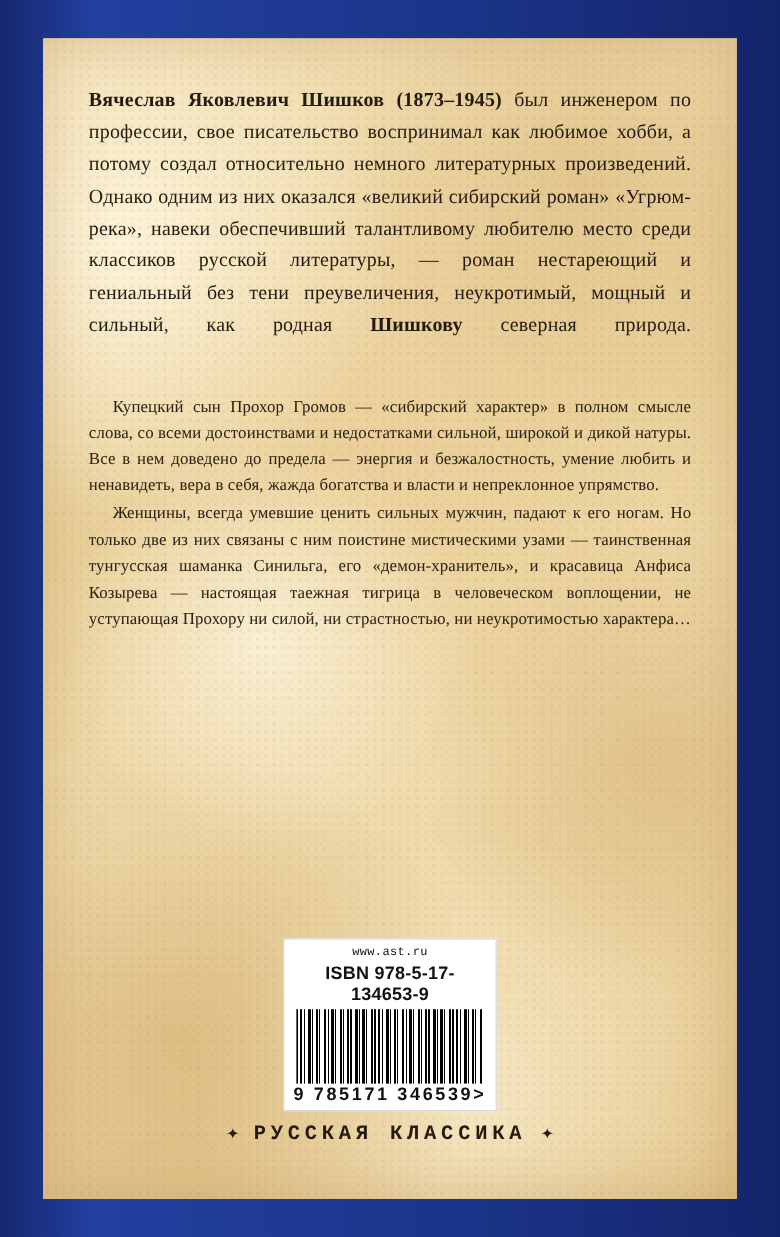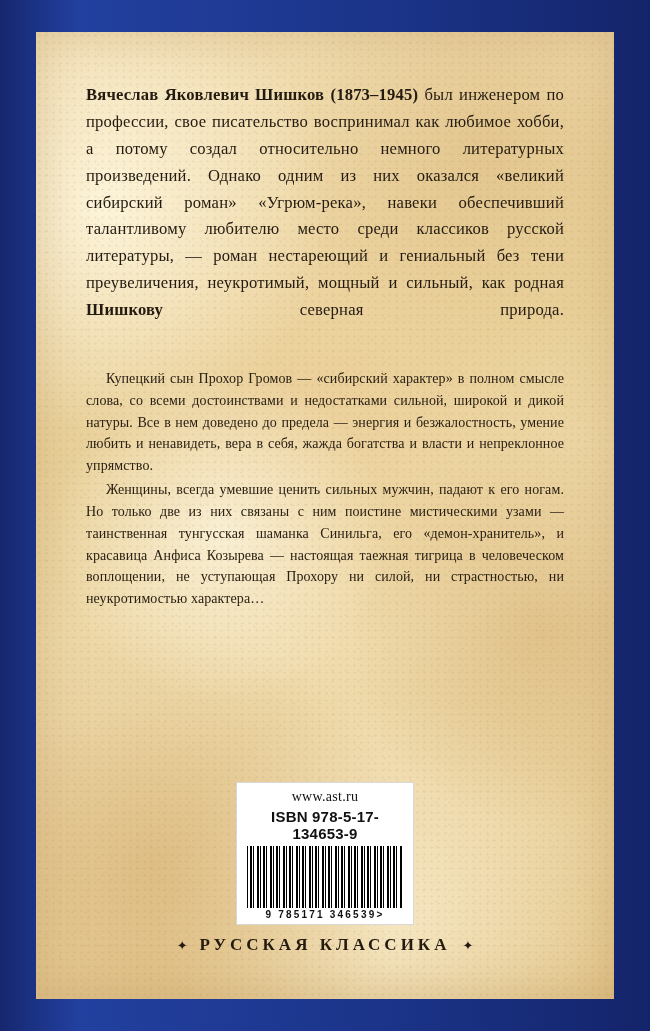--- a/index.html
+++ b/index.html
@@ -41,21 +41,21 @@
       radial-gradient(circle at 12% 18%, rgba(255,248,225,0.85) 0%, rgba(255,248,225,0) 24%),
       radial-gradient(circle at 78% 12%, rgba(214,176,112,0.45) 0%, rgba(214,176,112,0) 22%),
       radial-gradient(circle at 32% 52%, rgba(255,250,232,0.7) 0%, rgba(255,250,232,0) 26%),
       radial-gradient(circle at 88% 62%, rgba(209,169,104,0.5) 0%, rgba(209,169,104,0) 25%),
       radial-gradient(circle at 20% 86%, rgba(205,163,98,0.45) 0%, rgba(205,163,98,0) 26%),
       radial-gradient(circle at 62% 92%, rgba(255,247,222,0.6) 0%, rgba(255,247,222,0) 24%),
       radial-gradient(circle at 50% 38%, rgba(237,208,155,0.6) 0%, rgba(237,208,155,0) 40%),
       linear-gradient(165deg, #f3e0b6 0%, #e9d19b 38%, #f0dcae 62%, #e3c68c 100%);
     box-shadow: inset 0 0 50px rgba(176,132,72,0.35);
     box-sizing: border-box;
-    padding: 12px;
+    padding: 0;
   }
 
   
   .paper::after {
     content: "";
     position: absolute;
     left: 0; top: 0; right: 0; bottom: 0;
     background-image:
       radial-gradient(rgba(150,110,55,0.10) 1px, transparent 1.4px),
       radial-gradient(rgba(120,85,40,0.07) 1px, transparent 1.4px);
@@ -112,22 +112,22 @@
     top: 750px;
     width: 178px;
     background: #ffffff;
     border: 1px solid #d8d8d8;
     padding: 6px 6px 4px 6px;
     box-sizing: border-box;
     text-align: center;
     z-index: 3;
   }
   .isbn-site {
-    font-family: Liberation Serif, serif;
-    font-size: 14px;
+    font-family: Liberation Mono, monospace;
+    font-size: 10px;
     color: #111;
     letter-spacing: 0.3px;
     margin-bottom: 3px;
   }
   .isbn-num {
     font-family: "Liberation Sans", sans-serif;
     font-size: 15px;
     font-weight: bold;
     color: #111;
     letter-spacing: 0.2px;
@@ -140,39 +140,39 @@
     background-image: repeating-linear-gradient(
       to right,
       #000 0px, #000 1px, #fff 1px, #fff 3px,
       #000 3px, #000 5px, #fff 5px, #fff 6px,
       #000 6px, #000 7px, #fff 7px, #fff 10px,
       #000 10px, #000 12px, #fff 12px, #fff 13px
     );
   }
   .barcode-digits {
     font-family: "Liberation Sans", sans-serif;
-    font-size: 10px;
+    font-size: 15px;
     font-weight: bold;
     color: #111;
     letter-spacing: 2.2px;
     margin-top: 1px;
     white-space: nowrap;
   }
 
   .series {
     position: absolute;
     left: 0;
     right: 0;
     bottom: 44px;
     text-align: center;
     z-index: 3;
   }
   .series-text {
     display: inline-block;
-    font-family: Liberation Serif, serif;
+    font-family: Liberation Mono, monospace;
     font-size: 17px;
     font-weight: bold;
     letter-spacing: 4px;
     color: #241a0f;
   }
   .series-orn {
     display: inline-block;
     color: #241a0f;
     font-size: 13px;
     vertical-align: middle;

